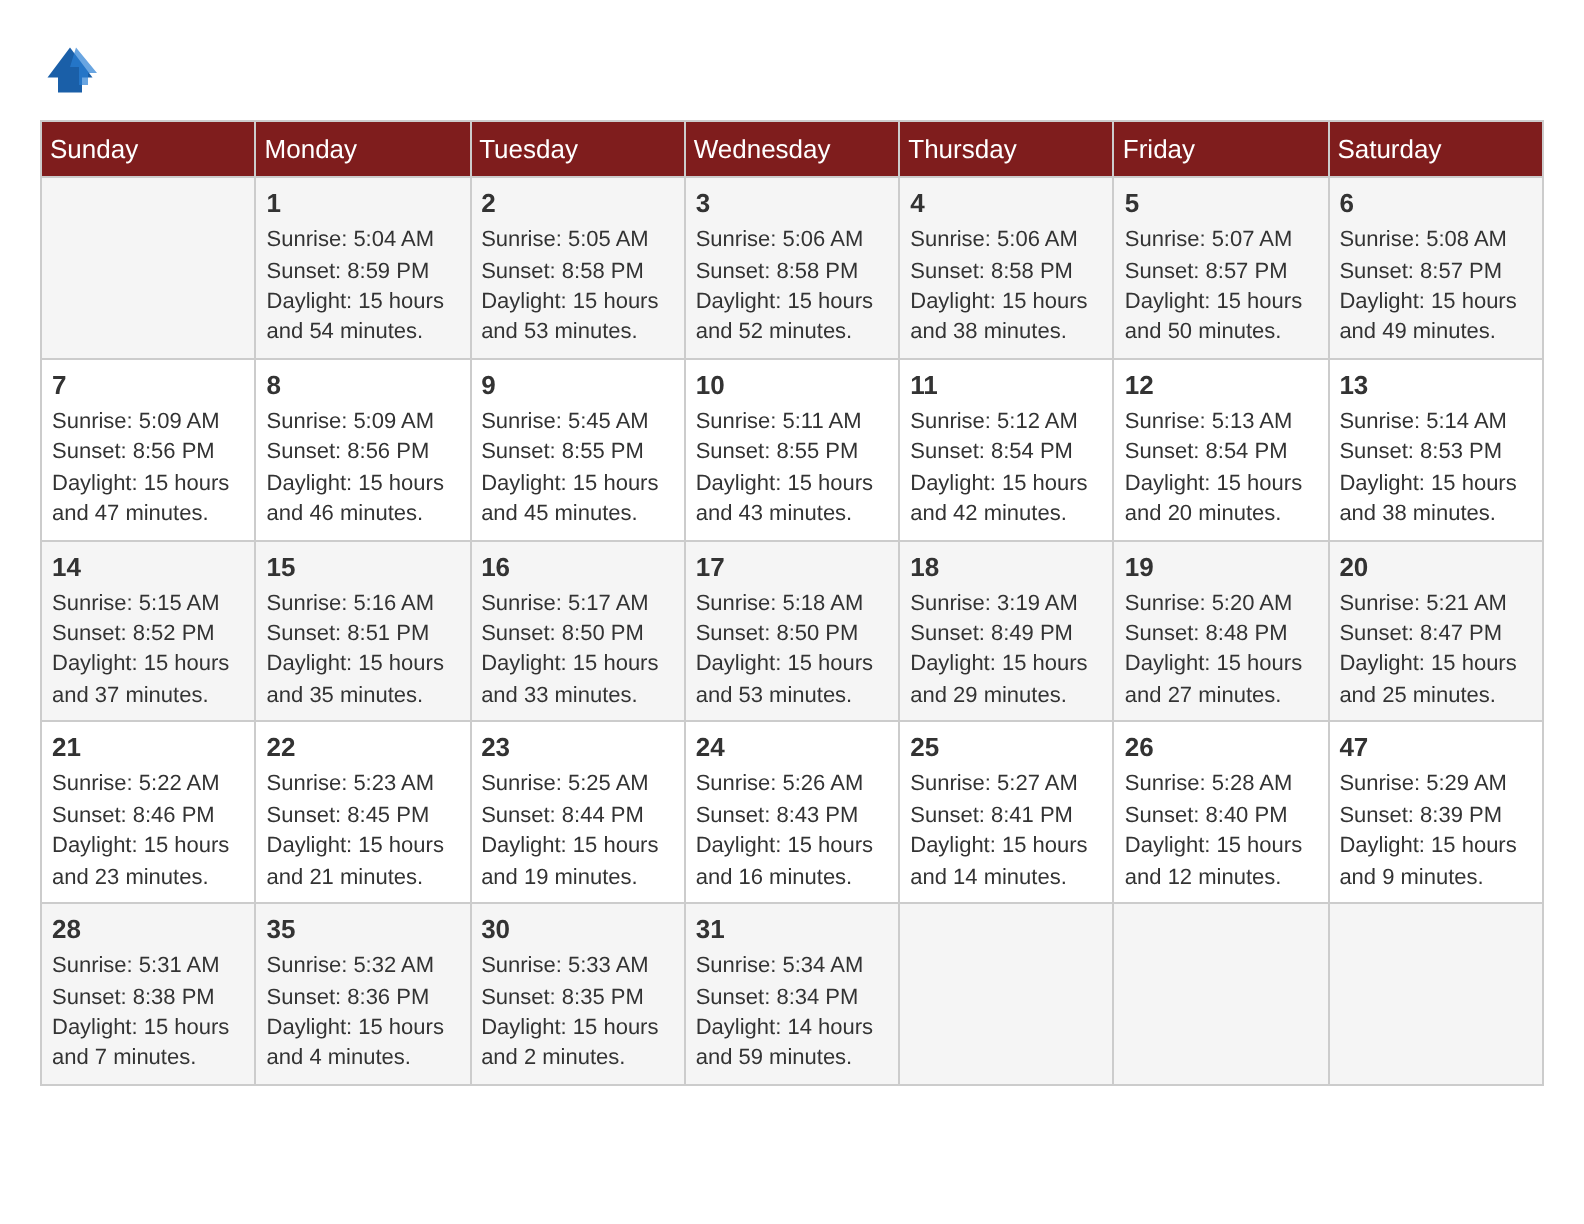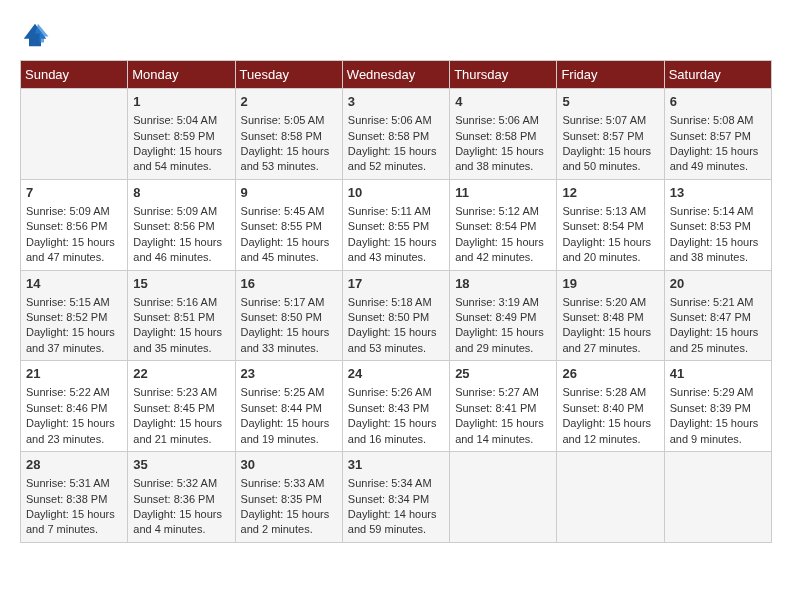--- a/index.html
+++ b/index.html
@@ -304,21 +304,21 @@
           <div>and 14 minutes.</div>
         </td>
         <td>
           <span class="day-num">26</span>
           <div>Sunrise: 5:28 AM</div>
           <div>Sunset: 8:40 PM</div>
           <div>Daylight: 15 hours</div>
           <div>and 12 minutes.</div>
         </td>
         <td>
-          <span class="day-num">41</span>
+          <span class="day-num">47</span>
           <div>Sunrise: 5:29 AM</div>
           <div>Sunset: 8:39 PM</div>
           <div>Daylight: 15 hours</div>
           <div>and 9 minutes.</div>
         </td>
       </tr>
       <tr>
         <td>
           <span class="day-num">28</span>
           <div>Sunrise: 5:31 AM</div>

